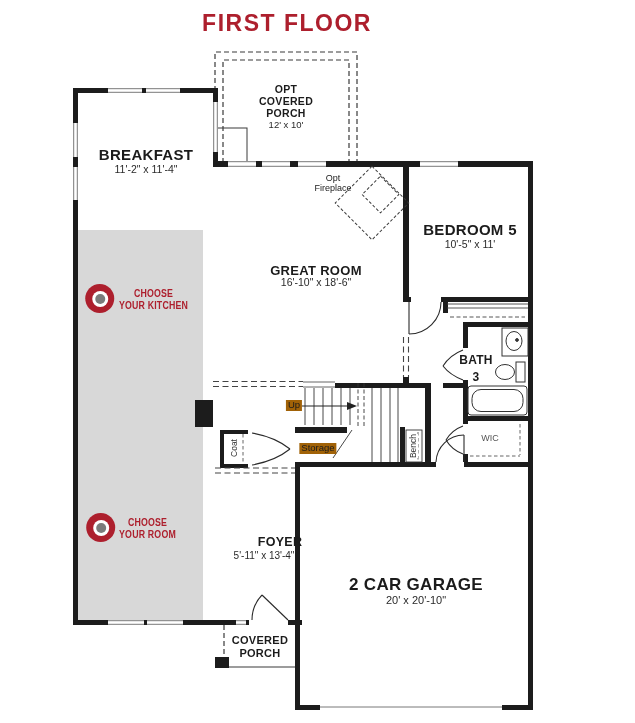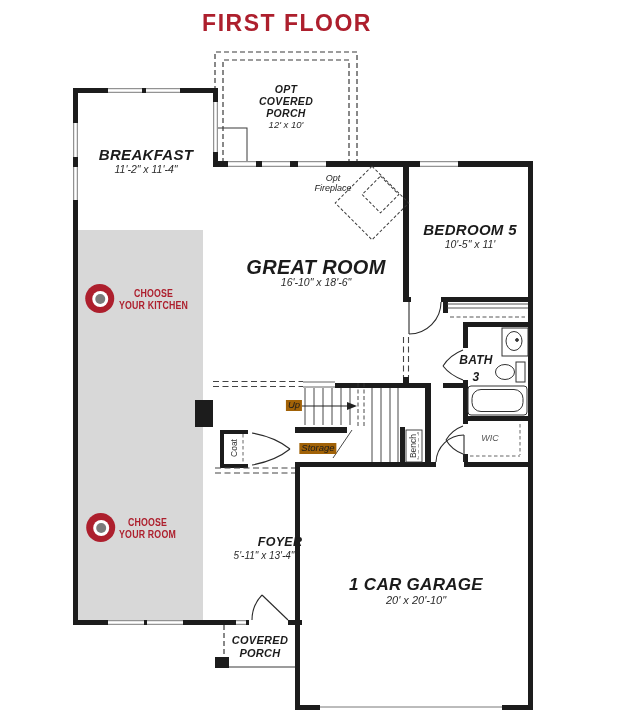--- a/index.html
+++ b/index.html
@@ -3,21 +3,21 @@
 <meta charset="utf-8">
 <style>
   html,body{margin:0;padding:0;background:#fff;}
   .plan{
     position:relative;width:635px;height:723px;background:#ffffff;overflow:hidden;
     font-family:"Liberation Sans",sans-serif;
   }
   .plan svg{position:absolute;left:0;top:0;}
   .lbl{
     position:absolute;transform:translateX(-50%);text-align:center;
-    color:#1b1b1b;white-space:pre-line;line-height:1.12;font-style:italic;
+    color:#1b1b1b;white-space:pre-line;line-height:1.12;
   }
   .name{font-weight:bold;letter-spacing:.3px;}
   .dims{color:#2a2a2a;font-weight:normal;}
   .halo{background:#a16207;padding:0 2px;}
   .vlbl{
     position:absolute;transform:translate(-50%,-50%) rotate(-90deg);
     font-size:8.5px;color:#333;white-space:nowrap;background:#fff;
   }
   .hotspot{
     position:absolute;display:flex;flex-direction:row;align-items:center;
@@ -233,41 +233,41 @@
 COVERED
 PORCH</div>
   <div class="lbl dims" style="left:286px;top:120px;font-size:9.5px">12' x 10'</div>
 
   <div class="lbl name" style="left:146px;top:147px;font-size:15px">BREAKFAST</div>
   <div class="lbl dims" style="left:146px;top:164px;font-size:10.5px">11'-2" x 11'-4"</div>
 
   <div class="lbl" style="left:333px;top:173px;font-size:9px">Opt
 Fireplace</div>
 
-  <div class="lbl name" style="left:316px;top:256px;font-size:20px">GREAT ROOM</div>
+  <div class="lbl name" style="left:316px;top:264px;font-size:13px">GREAT ROOM</div>
   <div class="lbl dims" style="left:316px;top:277px;font-size:10.5px">16'-10" x 18'-6"</div>
 
   <div class="lbl name" style="left:470px;top:222px;font-size:15px">BEDROOM 5</div>
   <div class="lbl dims" style="left:470px;top:239px;font-size:10.5px">10'-5" x 11'</div>
 
   <div class="lbl name" style="left:476px;top:352px;font-size:12px;line-height:17px">BATH
 3</div>
 
   <div class="lbl" style="left:490px;top:433px;font-size:9px;color:#555">WIC</div>
 
   <div class="lbl halo" style="left:294px;top:400px;font-size:9.5px">Up</div>
   <div class="lbl halo" style="left:318px;top:443px;font-size:9.5px">Storage</div>
 
   <div class="vlbl" style="left:234px;top:448px">Coat</div>
   <div class="vlbl" style="left:413px;top:446px">Bench</div>
 
   <div class="lbl name" style="left:280px;top:535px;font-size:12.5px">FOYER</div>
   <div class="lbl dims" style="left:264px;top:550px;font-size:10px">5'-11" x 13'-4"</div>
 
-  <div class="lbl name" style="left:416px;top:575px;font-size:17px">1 CAR GARAGE</div>
+  <div class="lbl name" style="left:416px;top:575px;font-size:17px">2 CAR GARAGE</div>
   <div class="lbl dims" style="left:416px;top:594px;font-size:11px">20' x 20'-10"</div>
 
   <div class="lbl name" style="left:260px;top:634px;font-size:11px;line-height:12.5px">COVERED
 PORCH</div>
 
   <div class="hotspot" style="left:139px;top:284px">
     <div class="bullseye">
       <div class="bullseye-mid">
           <div class="bullseye-core"></div>
         </div>

